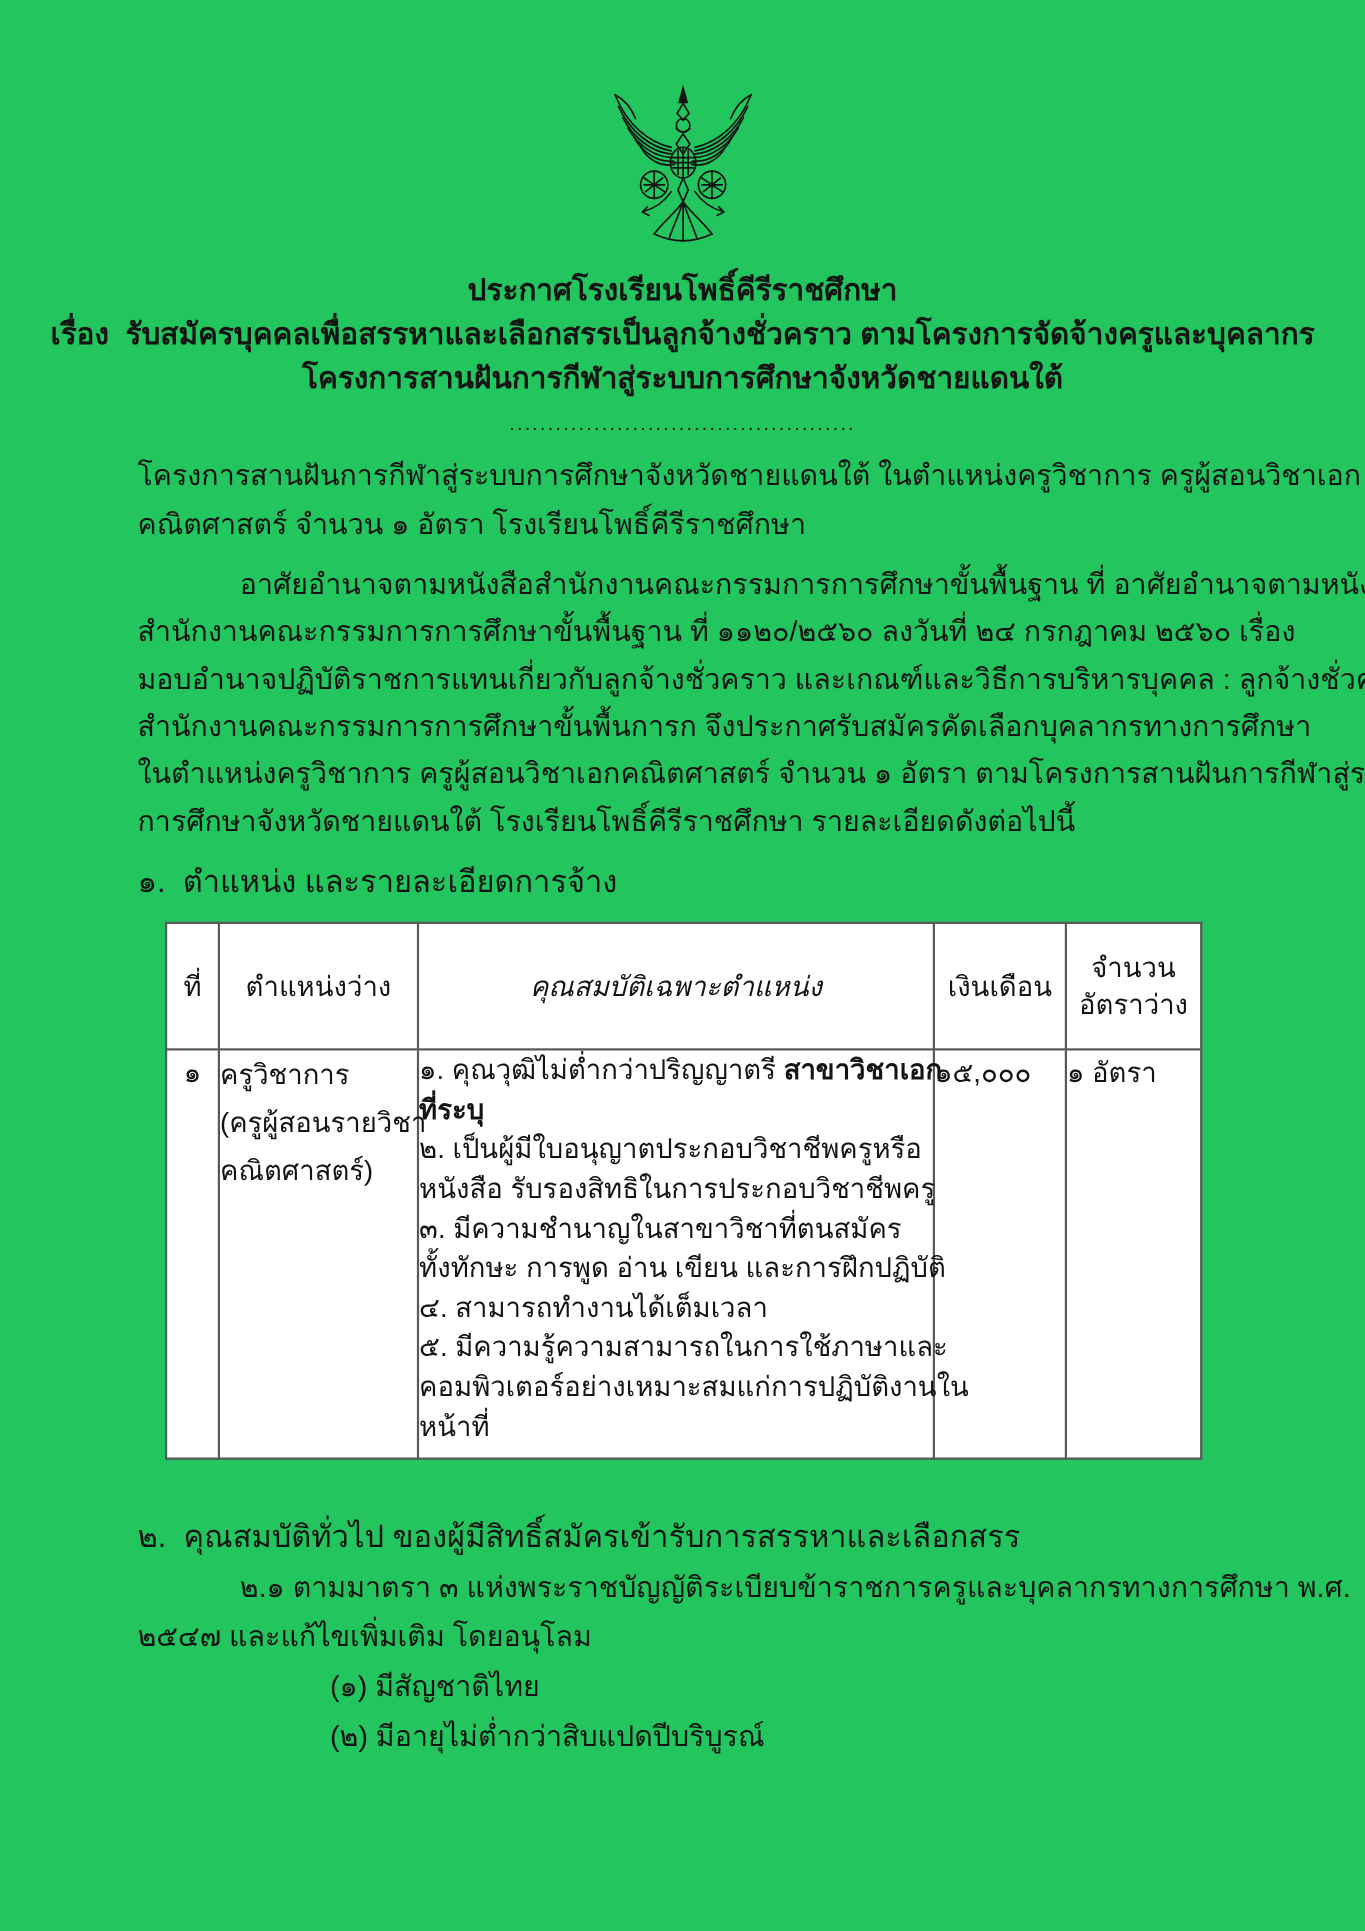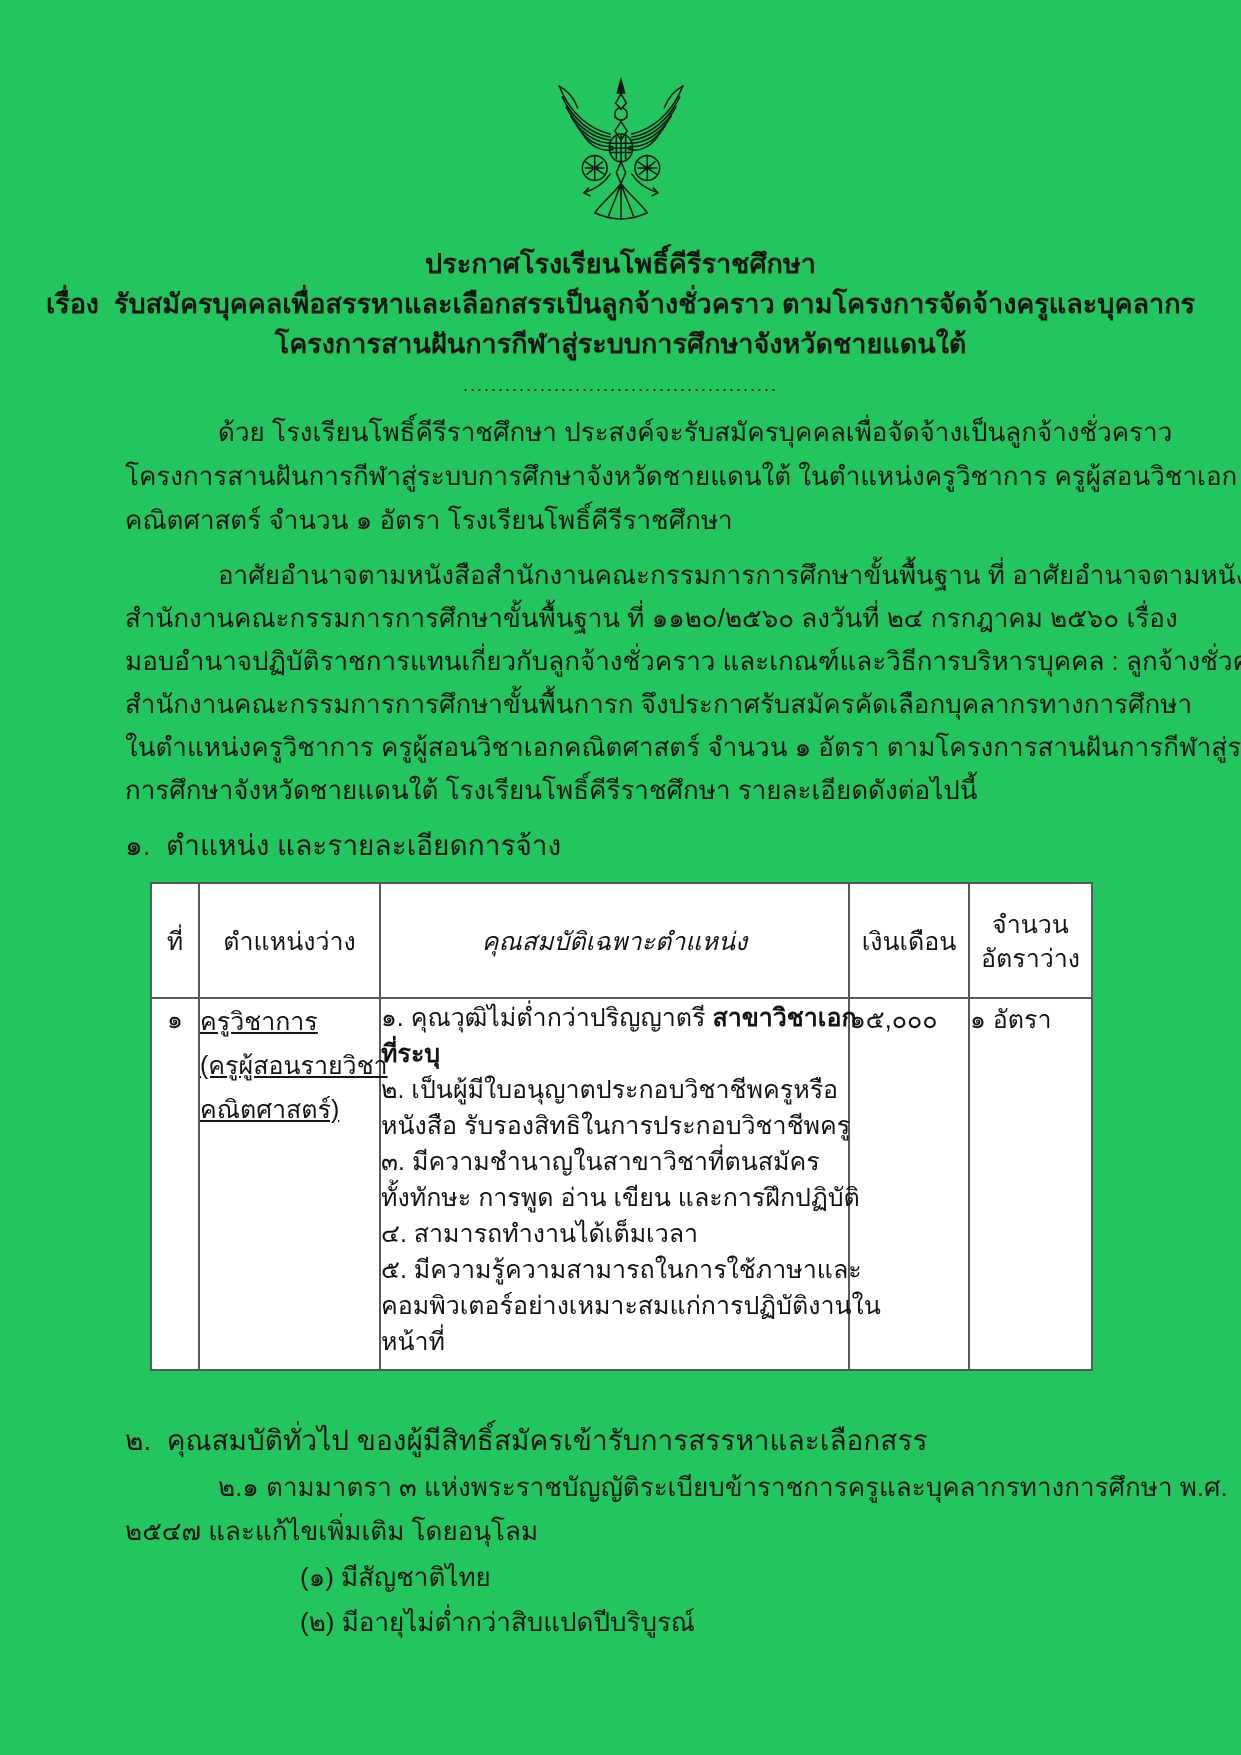--- a/index.html
+++ b/index.html
@@ -71,21 +71,21 @@
     line-height:34px;
   }
   .col-no{width:46px;}
   .col-pos{width:179px;}
   .col-qual{width:467px;font-style:italic;}
   .col-sal{width:118px;}
   .col-vac{width:121px;}
   .cell-body{height:370px;}
   .cell-no{text-align:center;padding-top:12px;}
   .cell-pos{padding:12px 4px 0 8px;}
-  .cell-pos .line{line-height:44px;white-space:nowrap;text-decoration:underline;}
+  .cell-pos .line{line-height:44px;white-space:nowrap;}
   .cell-qual{padding:8px 6px 0 12px;}
   .cell-qual .line{line-height:36px;white-space:nowrap;}
   .cell-sal,.cell-vac{padding-top:12px;}
   .bold{font-weight:700;}
   .sec2-para{margin-top:4px;}
   .sec2-para .line{font-size:26px;line-height:44px;white-space:nowrap;}
   .sec2-items{margin-left:175px;margin-top:2px;}
   .sec2-items .line{font-size:26px;line-height:45px;white-space:nowrap;}
 </style>
 </head>
@@ -140,21 +140,20 @@
     <div class="title-line">ประกาศโรงเรียนโพธิ์คีรีราชศึกษา</div>
     <div class="title-line">เรื่อง  รับสมัครบุคคลเพื่อสรรหาและเลือกสรรเป็นลูกจ้างชั่วคราว ตามโครงการจัดจ้างครูและบุคลากร</div>
     <div class="title-line">โครงการสานฝันการกีฬาสู่ระบบการศึกษาจังหวัดชายแดนใต้</div>
   </div>
 
   <div class="dots-divider">.............................................</div>
 
   <div class="content">
 
     <div class="para para1">
-      <div class="line first-line">ด้วย โรงเรียนโพธิ์คีรีราชศึกษา ประสงค์จะรับสมัครบุคคลเพื่อจัดจ้างเป็นลูกจ้างชั่วคราว</div>
       <div class="line">โครงการสานฝันการกีฬาสู่ระบบการศึกษาจังหวัดชายแดนใต้  ในตำแหน่งครูวิชาการ  ครูผู้สอนวิชาเอก</div>
       <div class="line">คณิตศาสตร์ จำนวน ๑ อัตรา โรงเรียนโพธิ์คีรีราชศึกษา</div>
     </div>
 
     <div class="para para2">
       <div class="line first-line">อาศัยอำนาจตามหนังสือสำนักงานคณะกรรมการการศึกษาขั้นพื้นฐาน ที่ อาศัยอำนาจตามหนังสือ</div>
       <div class="line">สำนักงานคณะกรรมการการศึกษาขั้นพื้นฐาน ที่ ๑๑๒๐/๒๕๖๐ ลงวันที่ ๒๔ กรกฎาคม ๒๕๖๐ เรื่อง</div>
       <div class="line">มอบอำนาจปฏิบัติราชการแทนเกี่ยวกับลูกจ้างชั่วคราว และเกณฑ์และวิธีการบริหารบุคคล : ลูกจ้างชั่วคราว</div>
       <div class="line">สำนักงานคณะกรรมการการศึกษาขั้นพื้นการก จึงประกาศรับสมัครคัดเลือกบุคลากรทางการศึกษา</div>
       <div class="line">ในตำแหน่งครูวิชาการ ครูผู้สอนวิชาเอกคณิตศาสตร์ จำนวน ๑ อัตรา ตามโครงการสานฝันการกีฬาสู่ระบบ</div>

